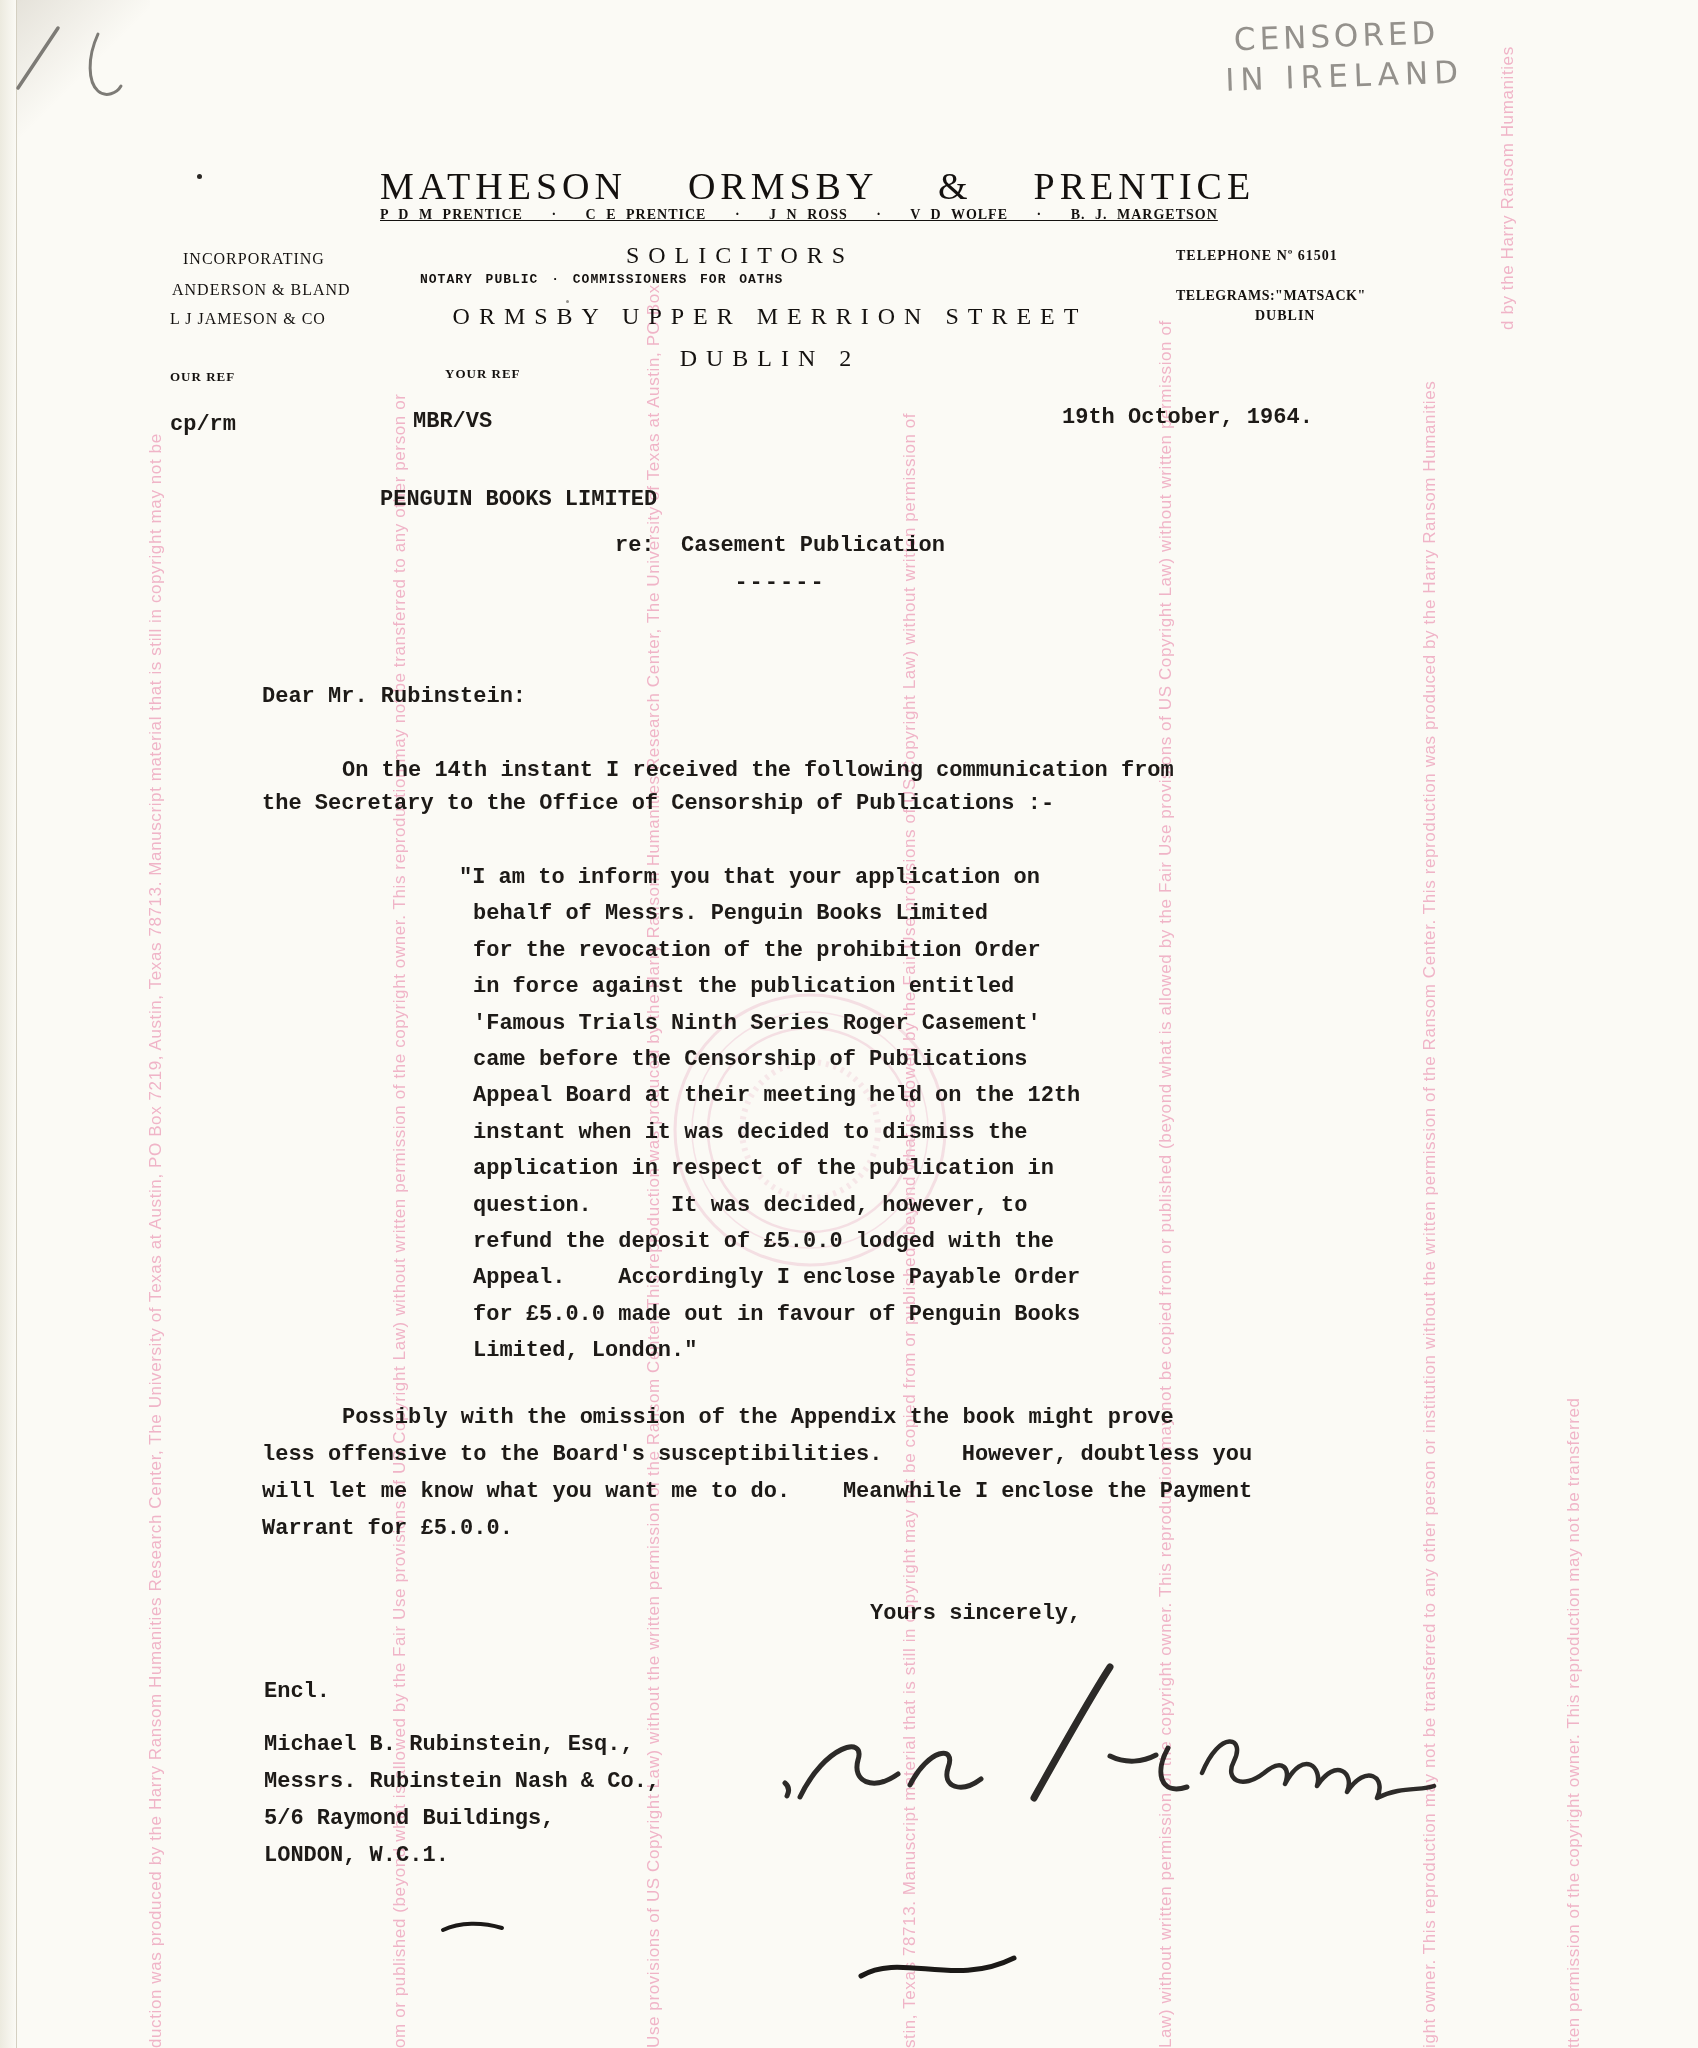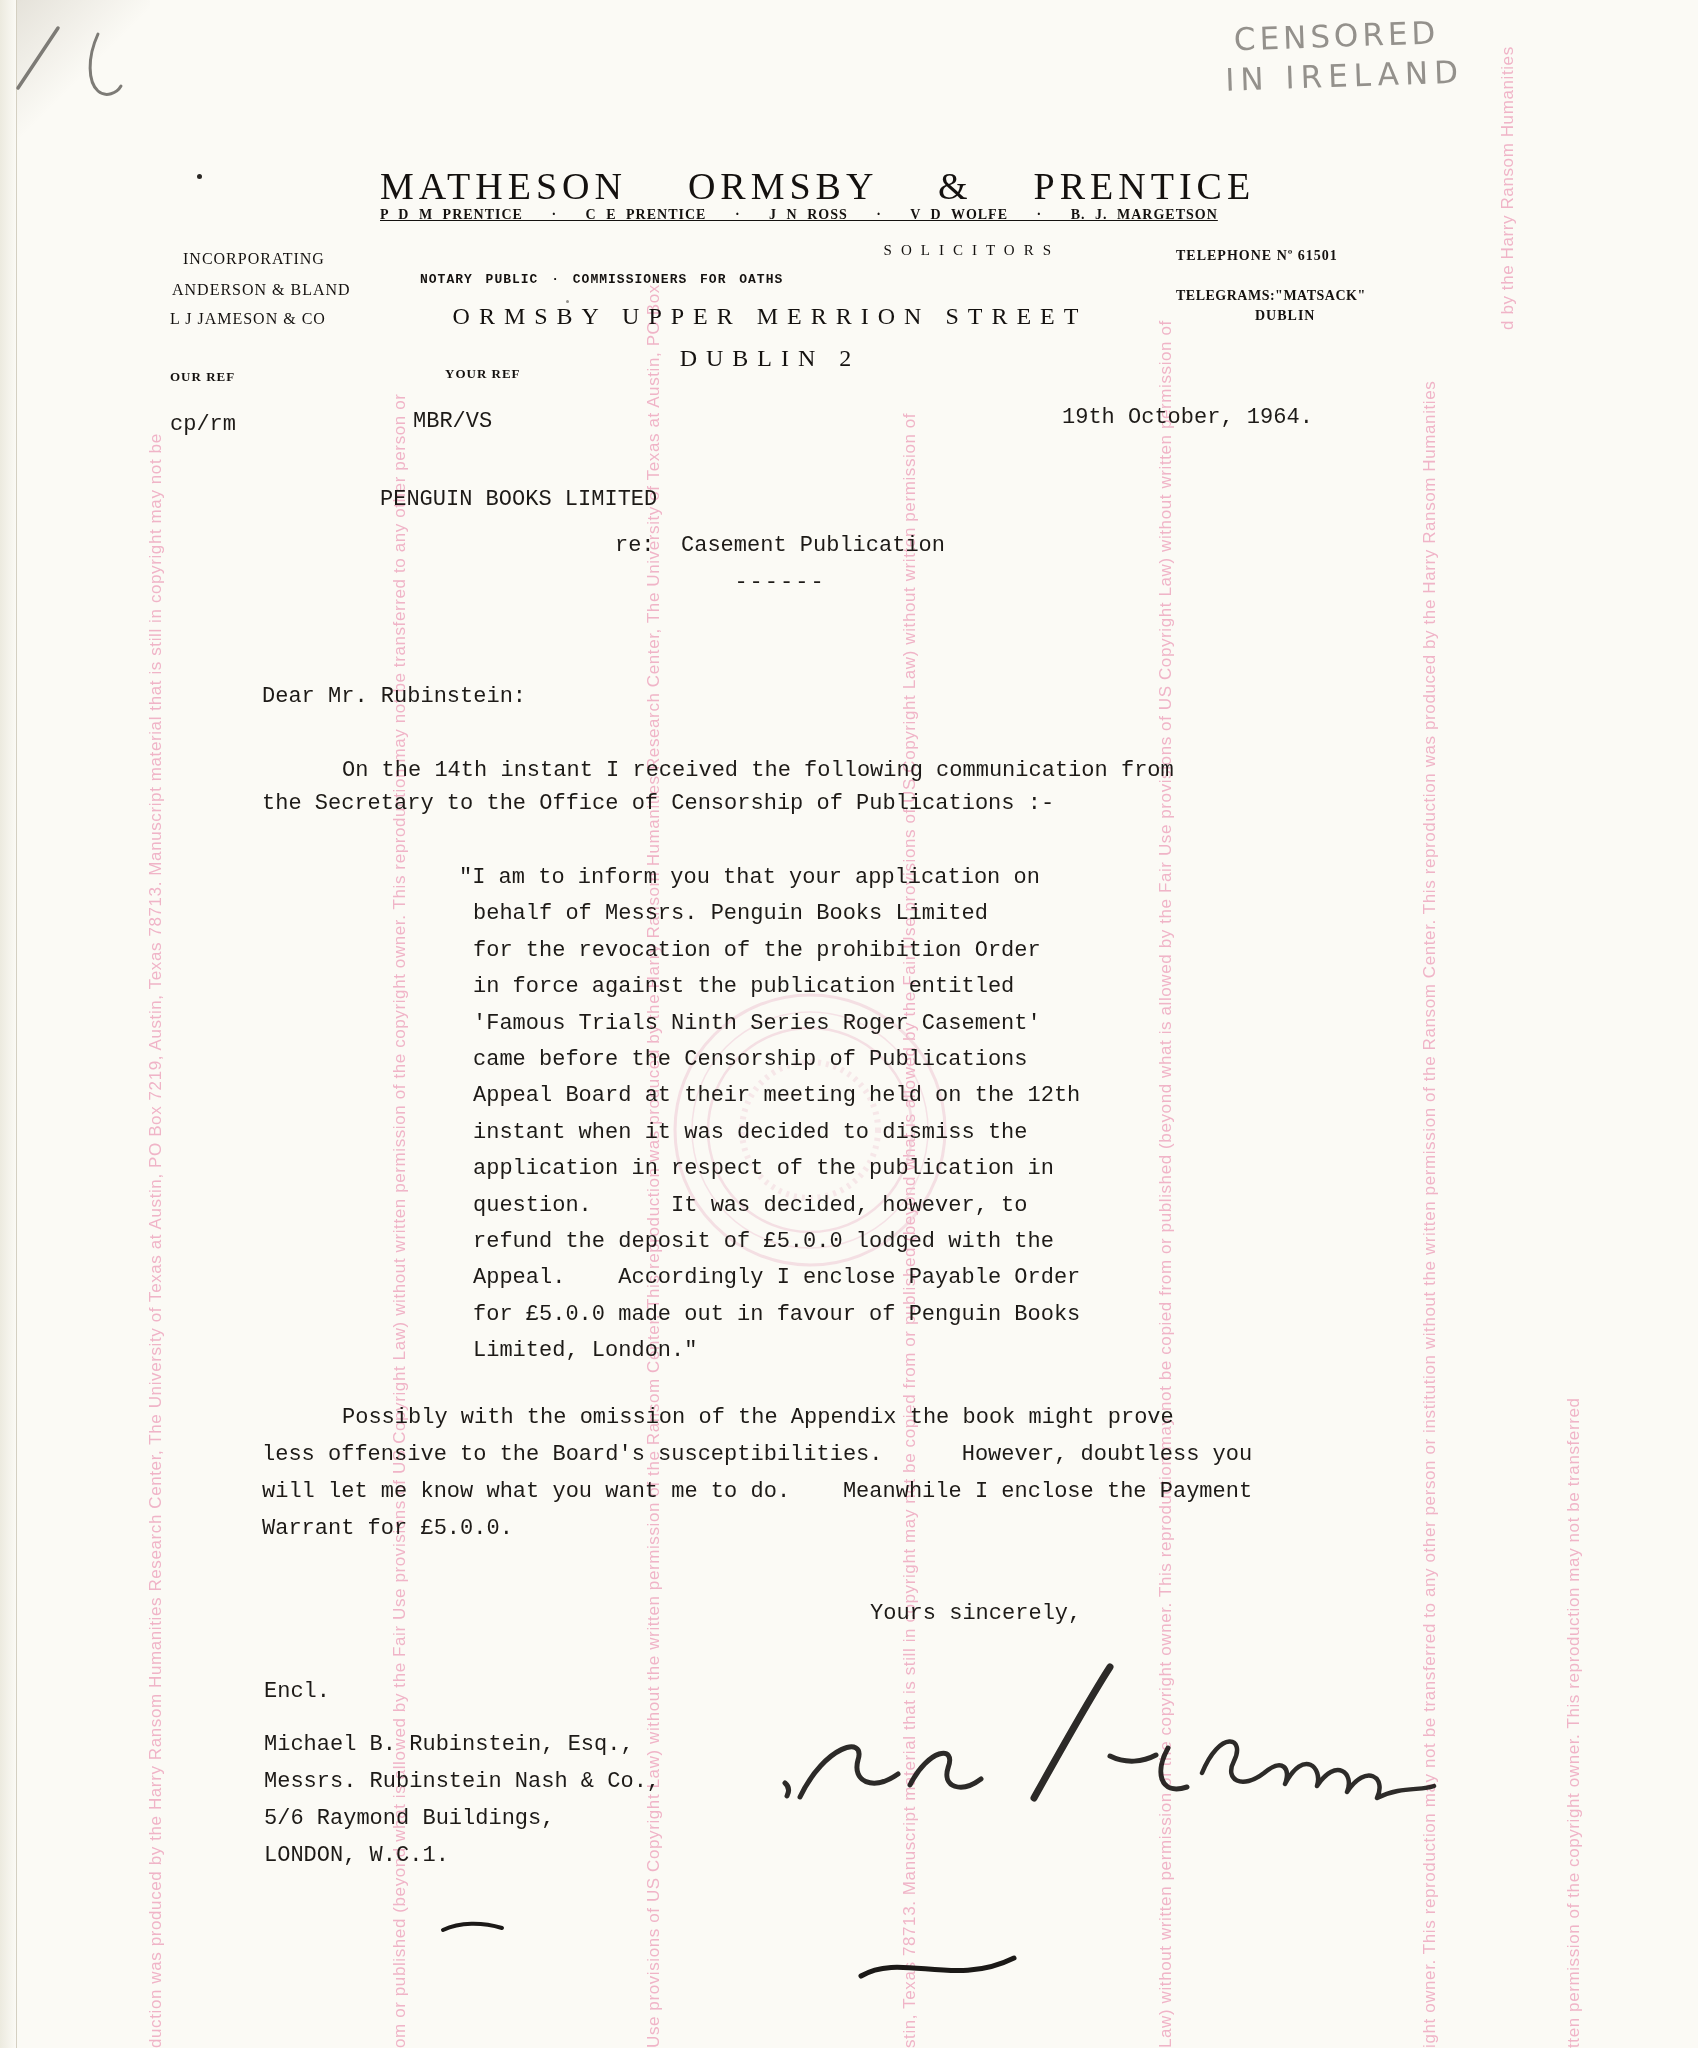--- a/index.html
+++ b/index.html
@@ -12,34 +12,34 @@
     background:linear-gradient(90deg,#eceadf,#fbfaf5);border-right:1px solid rgba(150,140,120,.28);}
   .speck{position:absolute;background:#2a2724;border-radius:50%;}
   
   .wm{position:absolute;writing-mode:vertical-rl;transform:rotate(180deg);
       font-family:"Liberation Sans",sans-serif;font-size:17px;letter-spacing:.6px;
       width:26px;white-space:nowrap;overflow:hidden;opacity:.9;}
   
   .lh{position:absolute;white-space:pre;color:#14110f;}
   .firm{left:380px;top:164px;width:800px;text-align:left;font-size:38px;letter-spacing:5px;word-spacing:16px;}
   .partners{left:380px;top:207px;width:800px;text-align:left;font-size:14px;font-weight:bold;letter-spacing:1px;word-spacing:5px;text-decoration:underline;}
-  .solicitors{left:420px;top:242px;width:640px;text-align:right;font-size:15px;letter-spacing:9px;}
+  .solicitors{left:420px;top:242px;width:640px;text-align:center;font-size:24px;letter-spacing:9px;}
   .notary{left:420px;top:272px;width:640px;font-size:13px;font-weight:bold;letter-spacing:1px;word-spacing:4px;font-family:Liberation Mono, monospace;}
   .inc1{left:183px;top:250px;font-size:16px;letter-spacing:1px;}
   .inc2{left:172px;top:281px;font-size:16px;letter-spacing:1px;}
   .inc3{left:170px;top:310px;font-size:16px;letter-spacing:1px;}
   .tel{left:1176px;top:248px;font-size:14px;letter-spacing:1px;font-weight:bold;}
   .telegrams{left:1176px;top:288px;font-size:14px;letter-spacing:.5px;font-weight:bold;}
   .telcity{left:1240px;top:308px;font-size:14px;letter-spacing:1px;font-weight:bold;margin-left:15px;}
   .street{left:420px;top:303px;width:700px;text-align:center;font-size:24px;letter-spacing:9px;}
   .city{left:420px;top:345px;width:700px;text-align:center;font-size:24px;letter-spacing:9px;}
   .reflab1{left:170px;top:369px;font-size:13px;font-weight:bold;letter-spacing:1px;}
   .reflab2{left:445px;top:366px;font-size:13px;font-weight:bold;letter-spacing:1px;}
   
-  .typed{position:absolute;font-family:"Liberation Mono",monospace;font-size:22px;font-weight:normal;
+  .typed{position:absolute;font-family:"Liberation Mono",monospace;font-size:22px;font-weight:bold;
          color:#1d1a17;white-space:pre;}
   .typed div{white-space:pre;}
   .ourref{left:170px;top:412px;}
   .yourref{left:413px;top:409px;}
   .date{left:1062px;top:405px;}
   .subj{left:380px;top:487px;width:800px;text-align:left;}
   .subj2{left:380px;top:533px;width:800px;text-align:center;}
   .subj3{left:380px;top:570px;width:800px;text-align:center;letter-spacing:2px;}
   .salutation{left:262px;top:684px;}
   .para1{left:262px;top:754px;line-height:33px;}

